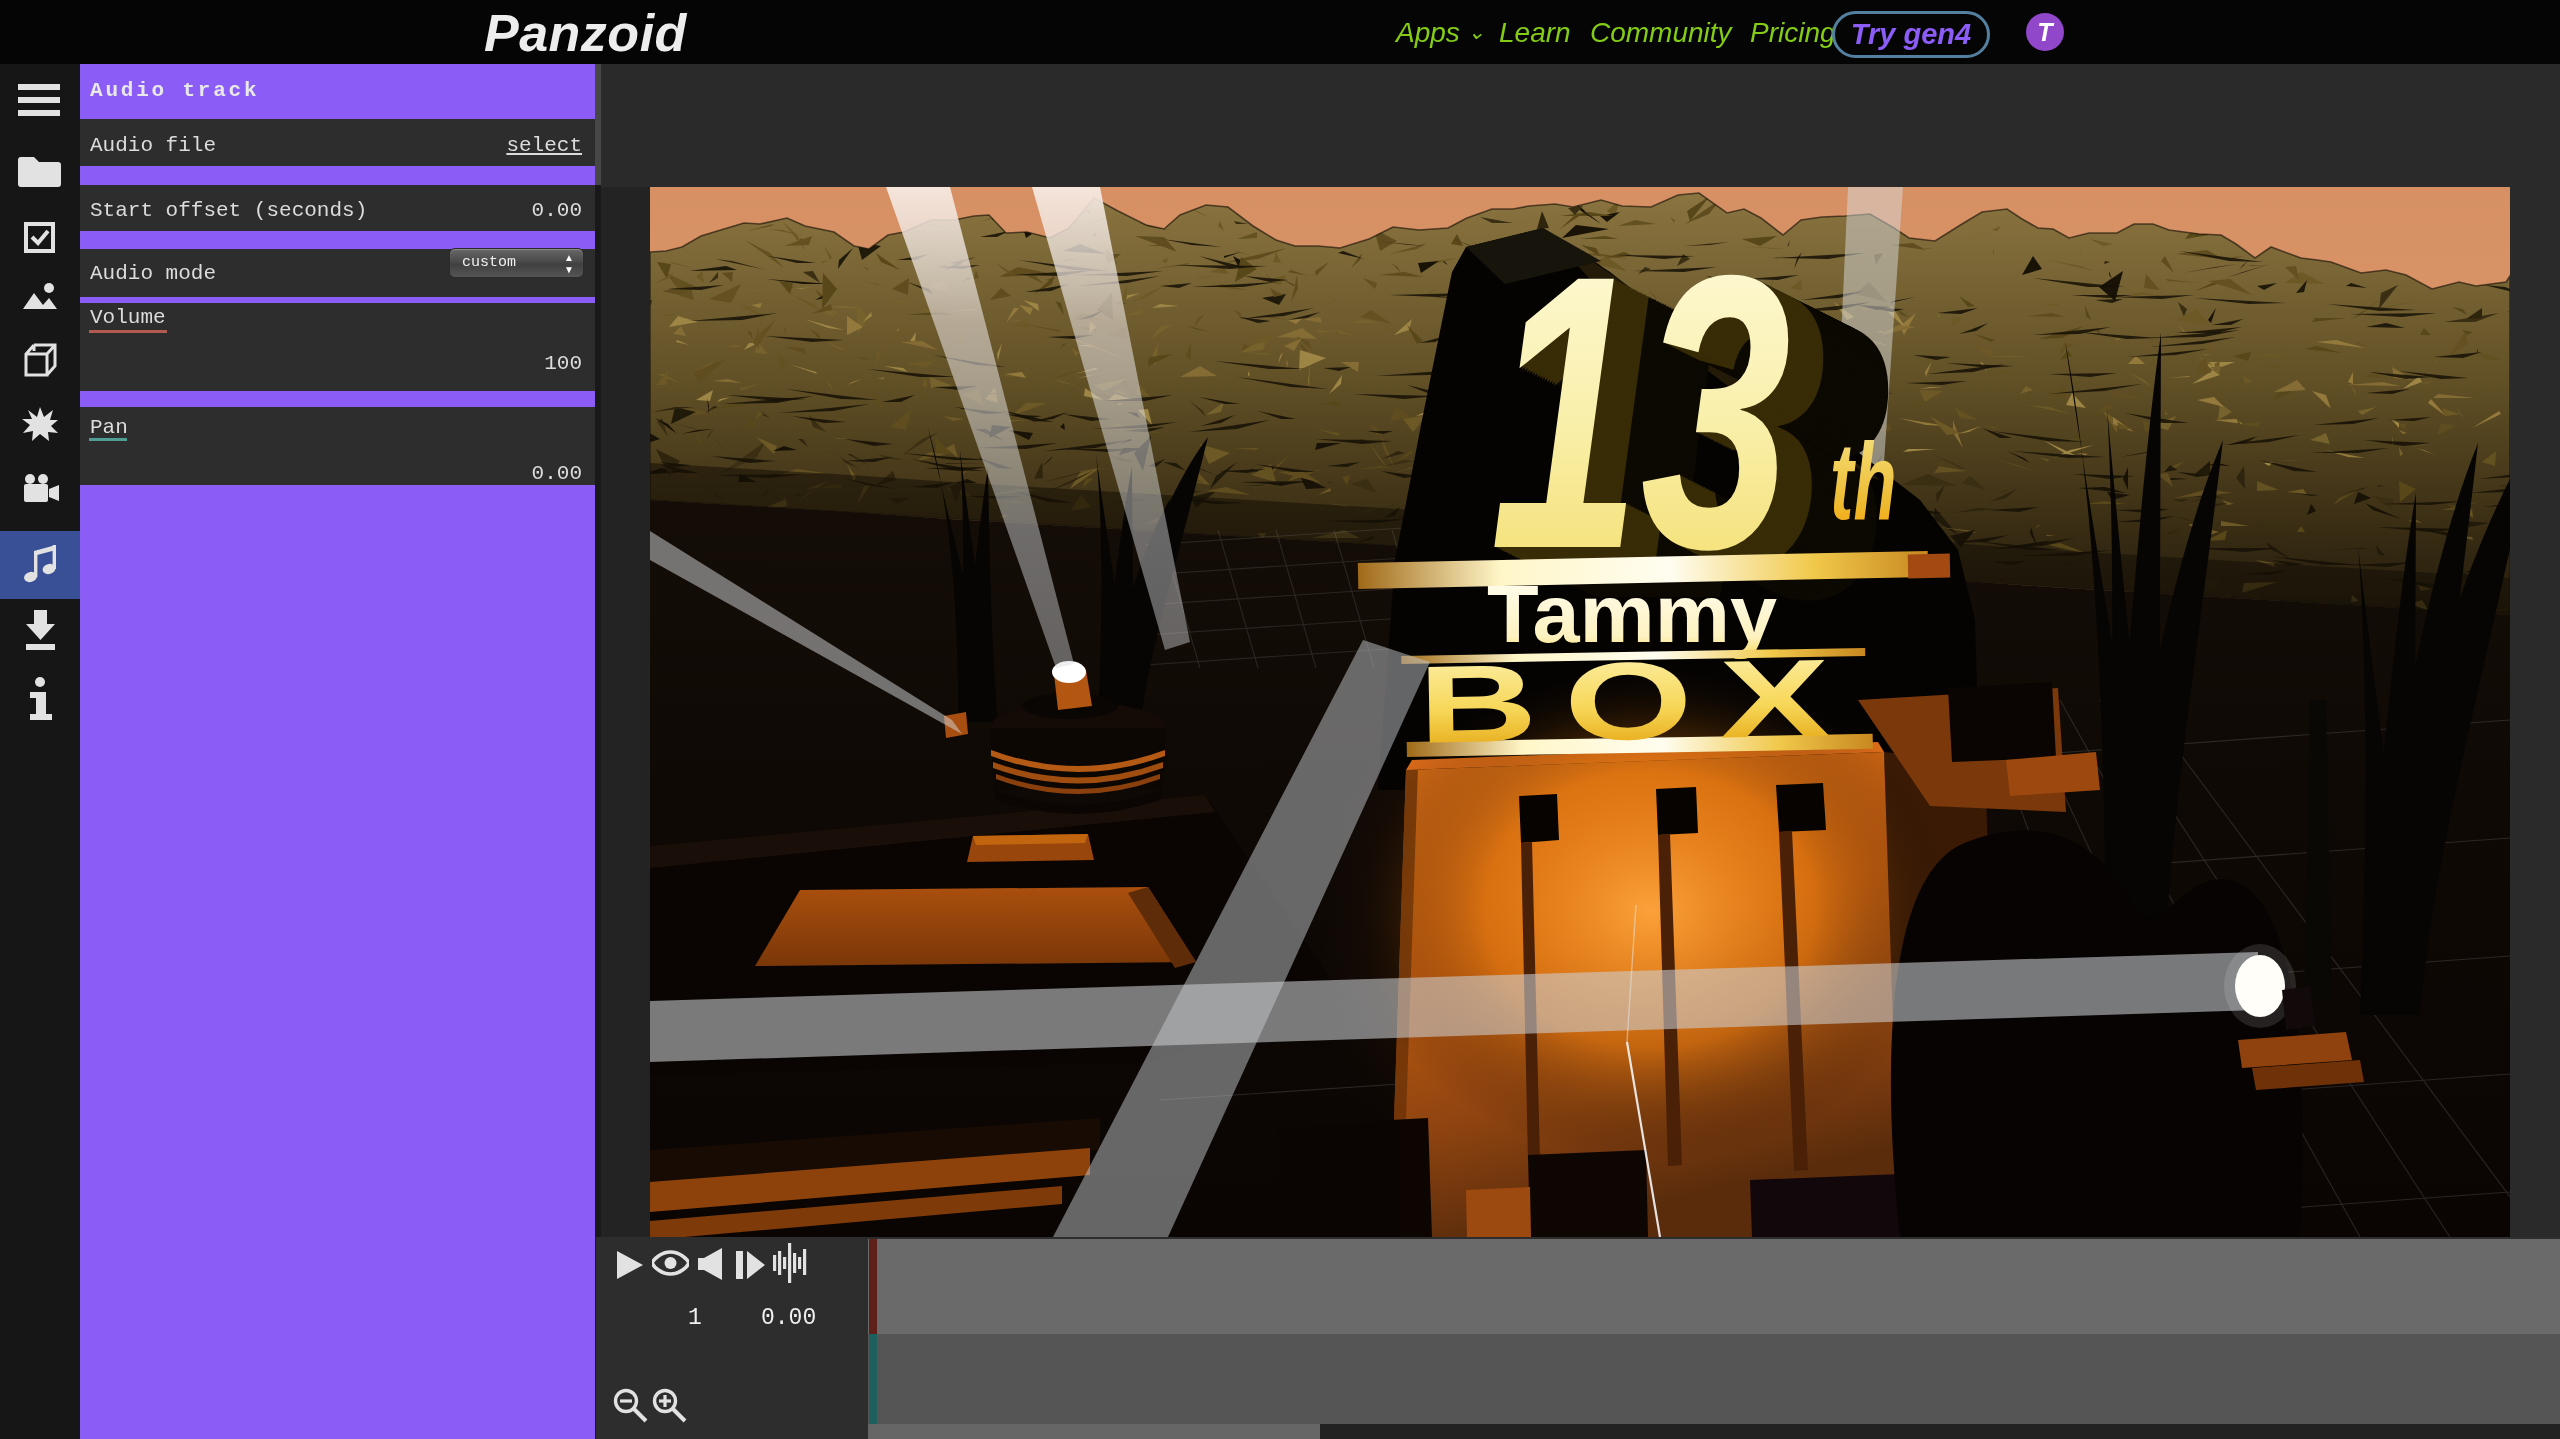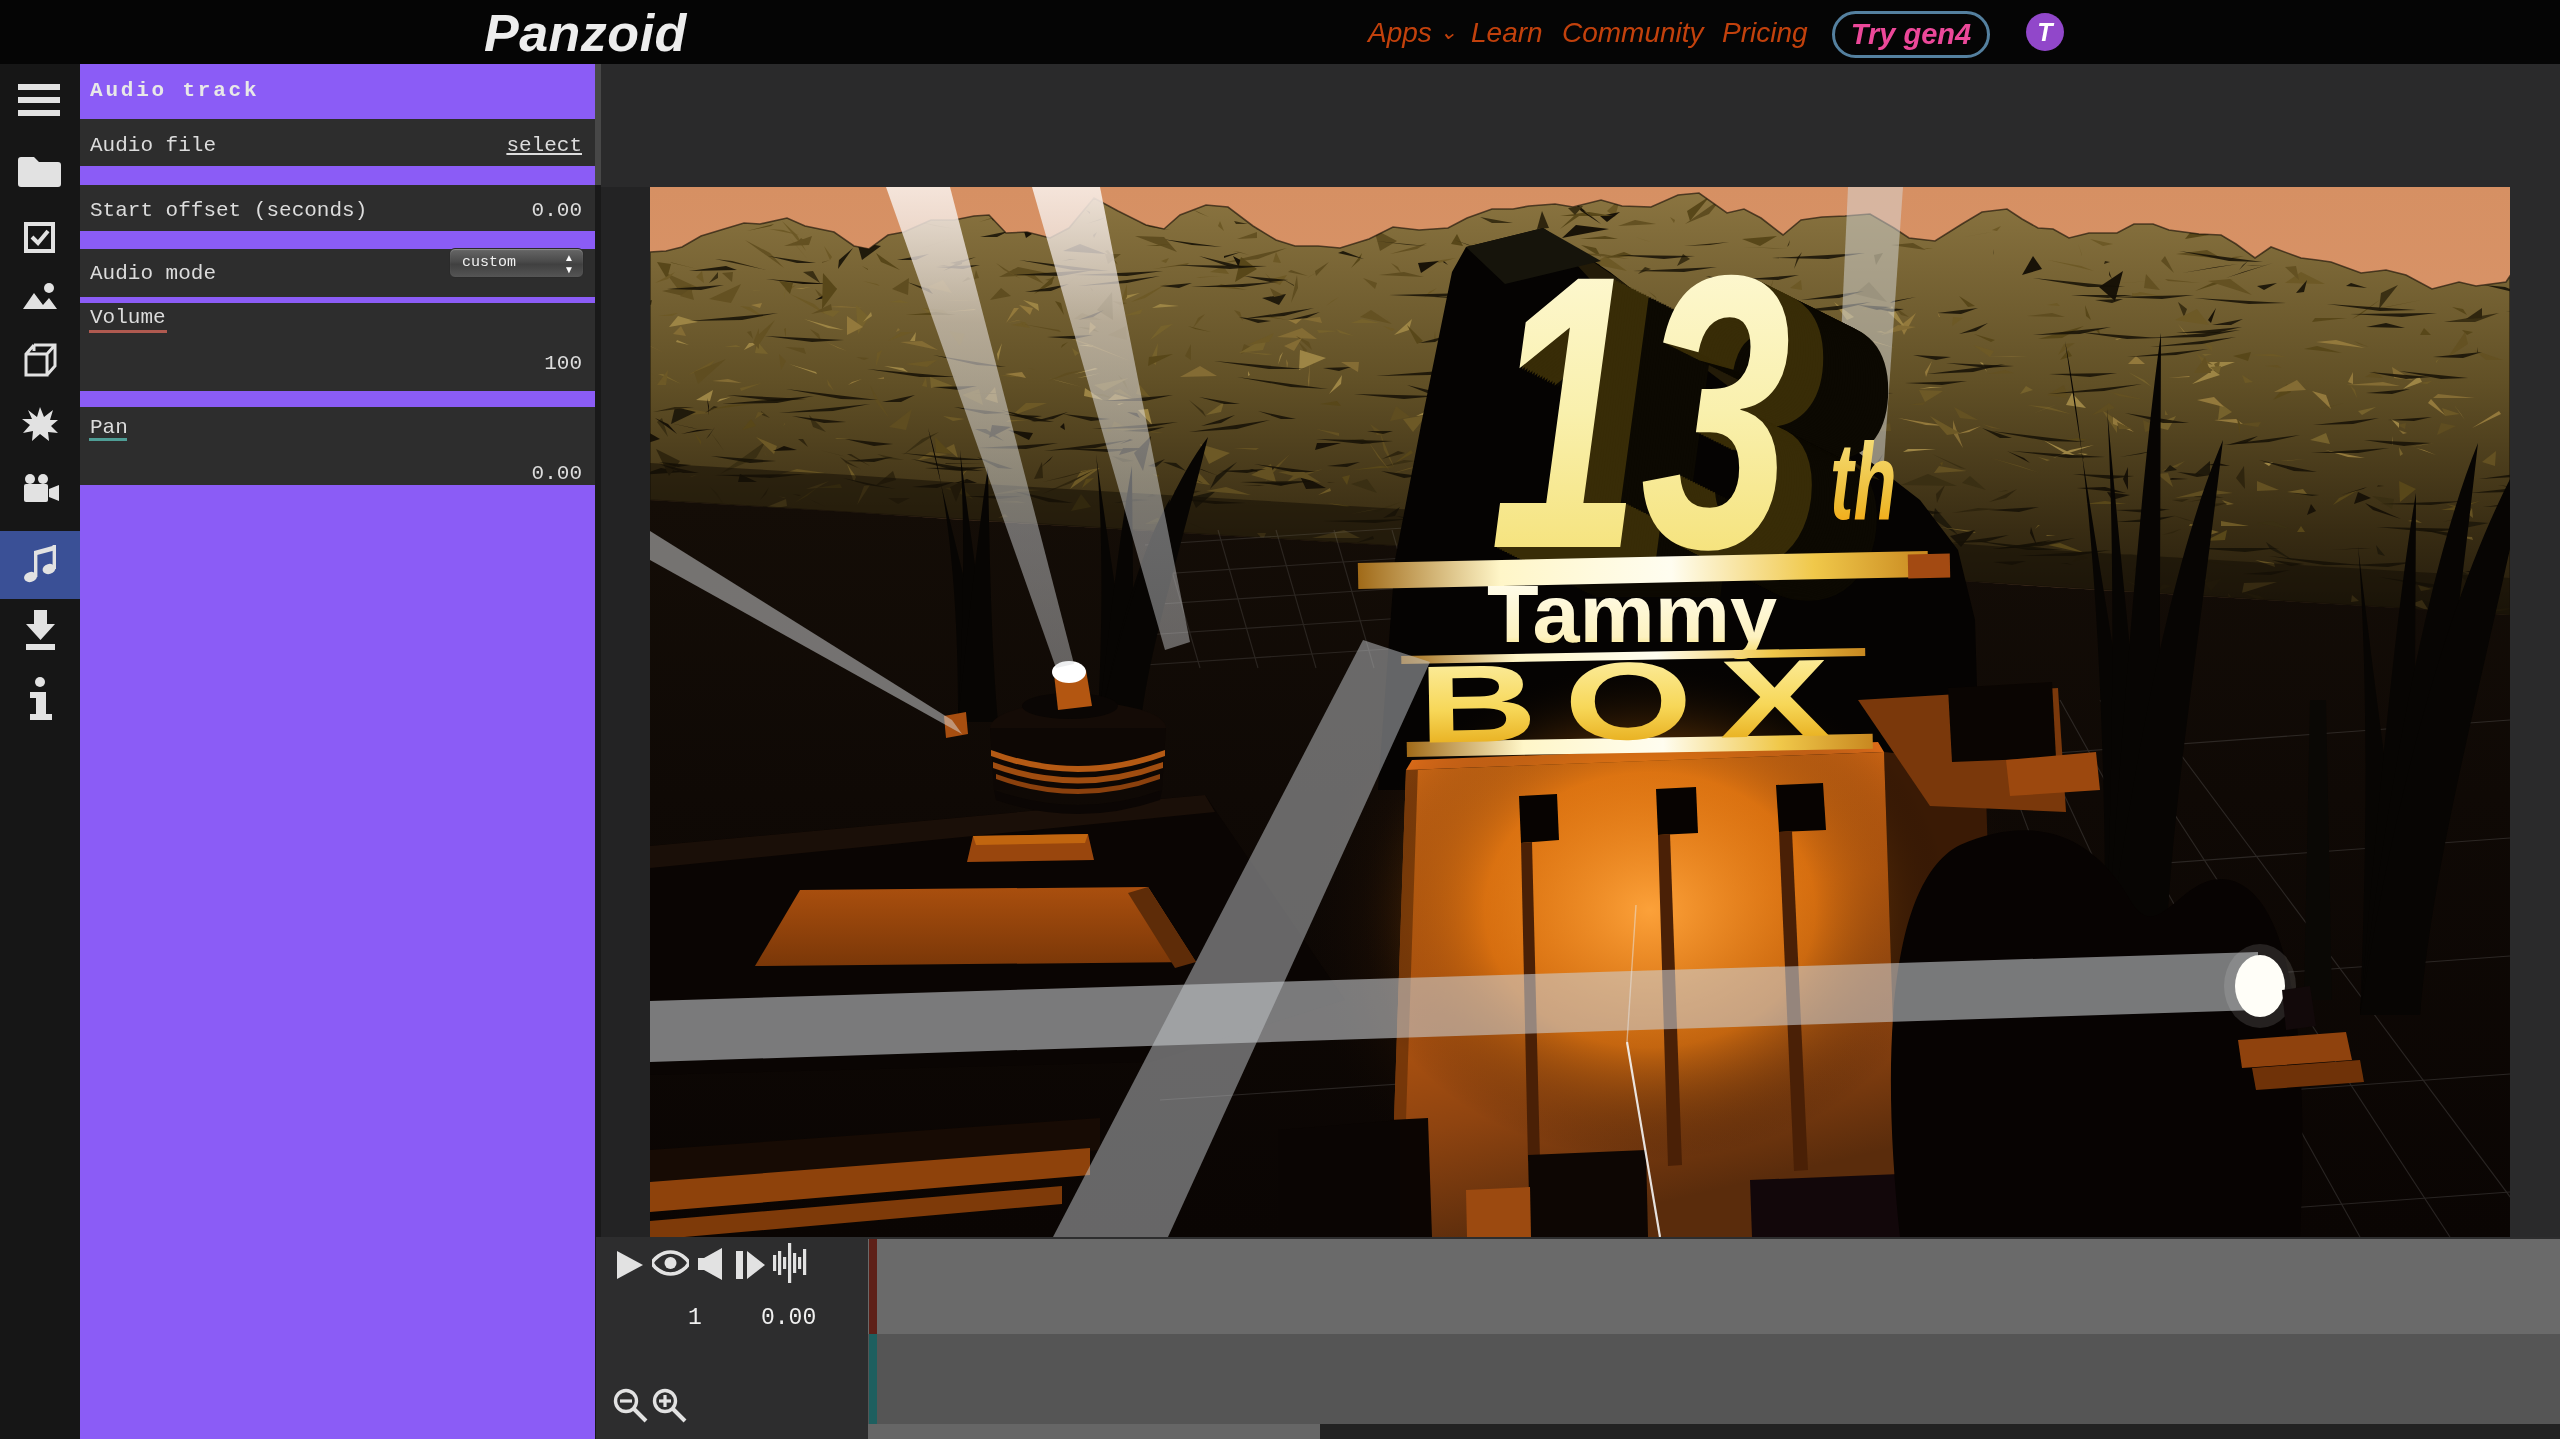--- a/index.html
+++ b/index.html
@@ -2,23 +2,23 @@
 <html><head>
 <meta charset="utf-8">
 <style>
   * { margin:0; padding:0; box-sizing:border-box; }
   html,body { width:2560px; height:1439px; overflow:hidden; background:#2a2a2b;
     font-family:"Liberation Sans", sans-serif; }
   .abs { position:absolute; }
   .mono { font-family:"Liberation Mono", monospace; }
   #topbar { position:absolute; left:0; top:0; width:2560px; height:77px; background:#050505;font-style:italic; }
   #logo { position:absolute; left:484px; top:3px; font-size:52px; font-weight:600; color:#ededed; letter-spacing:0.5px; }
-  .nav { position:absolute; top:17px; font-size:28px; color:#c2410c; }
+  .nav { position:absolute; top:17px; font-size:28px; color:#84cc16;margin-left:28px; }
   #trygen { position:absolute; left:1832px; top:11px; width:158px; height:47px;
-    border:3px solid #54809f; border-radius:24px; color:#ec4899; font-size:29px; font-weight:700;
+    border:3px solid #54809f; border-radius:24px; color:#8b5cf6; font-size:29px; font-weight:700;
     text-align:center; line-height:41px; }
   #avatar { position:absolute; left:2026px; top:13px; width:38px; height:38px; border-radius:50%;
     background:#9147ca; color:#fff; font-size:25px; font-weight:700; text-align:center; line-height:38px; }
   #sidebar { position:absolute; left:0; top:64px; width:80px; height:1375px; background:#161616; }
   #selmusic { position:absolute; left:0; top:467px; width:80px; height:68px; background:#3a5096; }
   #panel { position:absolute; left:80px; top:64px; width:515px; height:1375px; background:#8b5cf6;
     color:#dcdcdc; }
   .prow { position:absolute; left:0; width:515px; background:#2d2d2d; }
   .plabel { position:absolute; left:10px; font-family:"Liberation Mono", monospace; font-size:21px; }
   .pval  { position:absolute; right:13px; font-family:"Liberation Mono", monospace; font-size:21px; }

